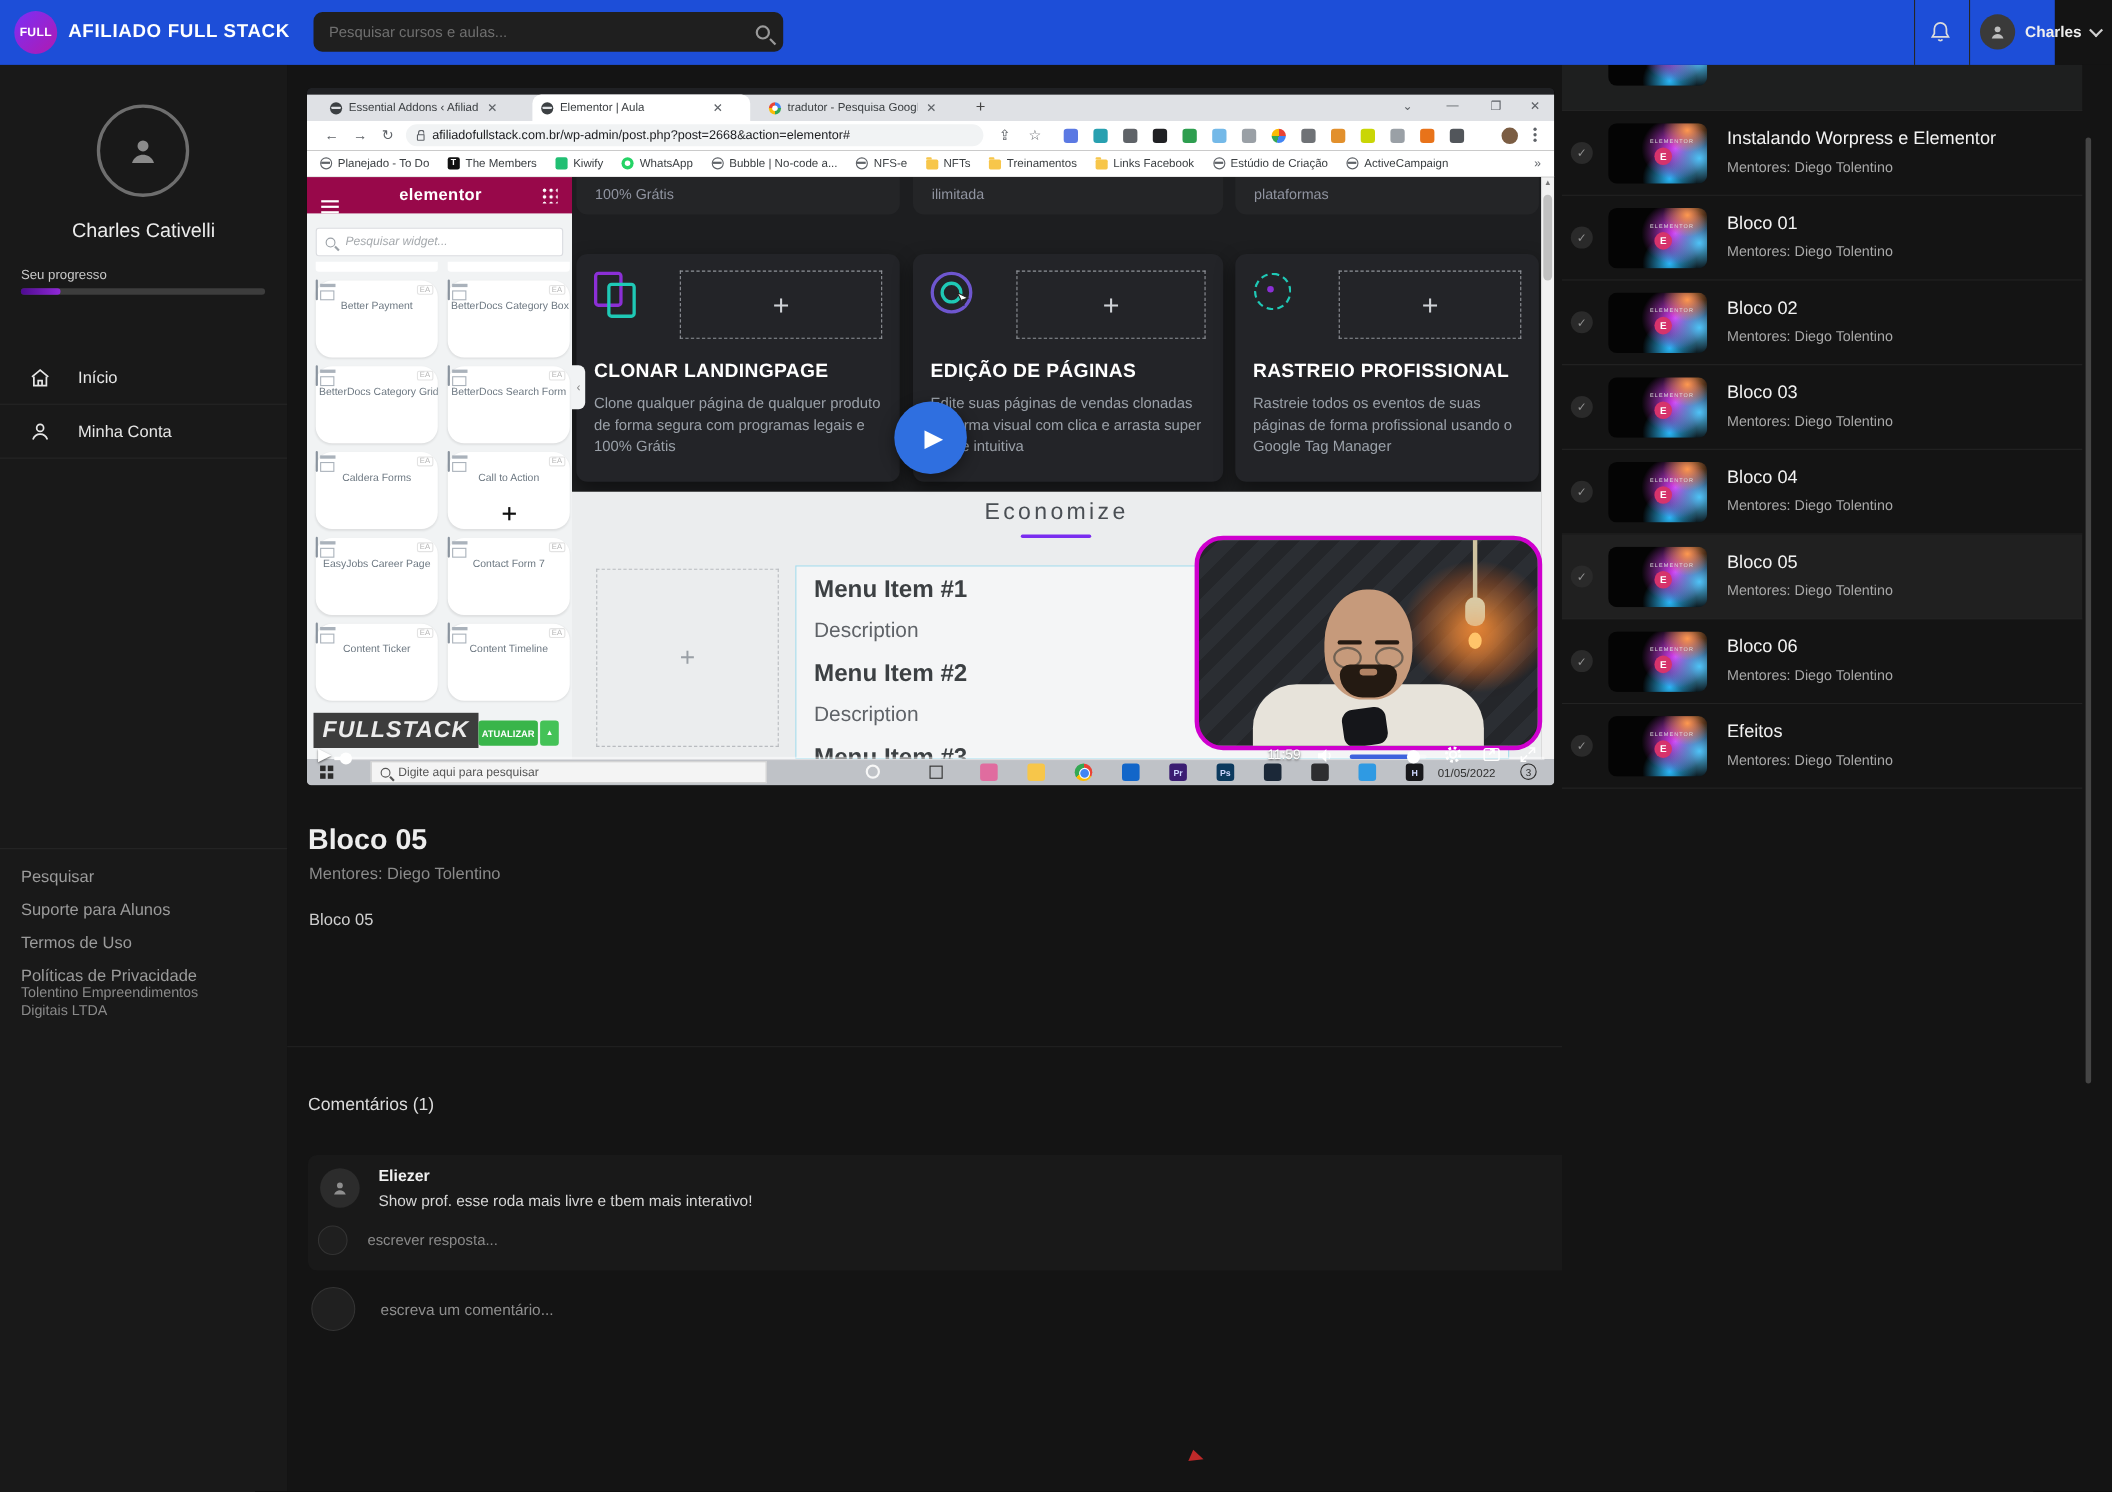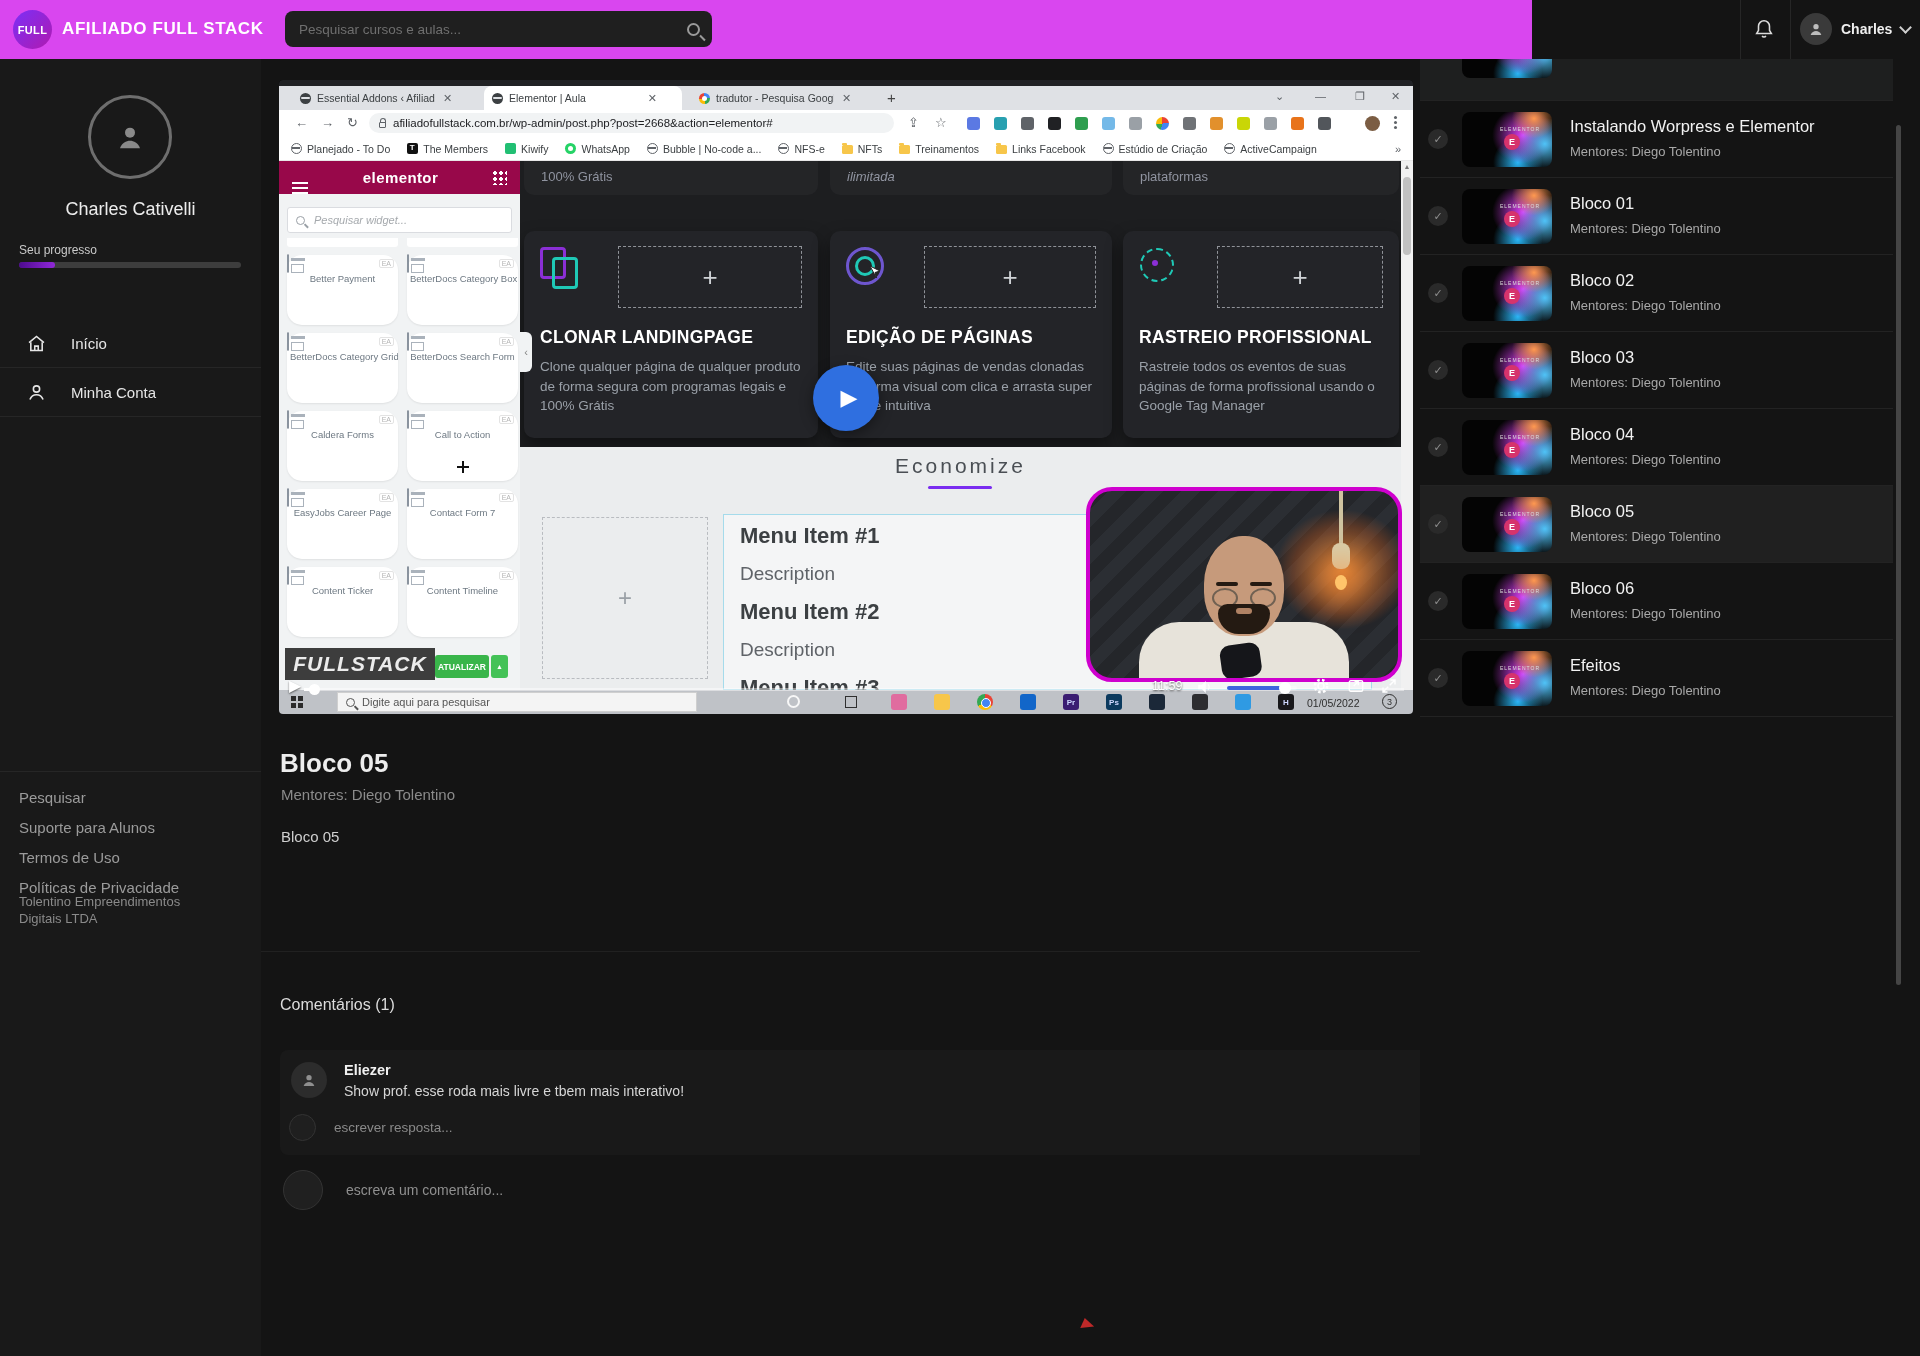--- a/index.html
+++ b/index.html
@@ -1,20 +1,20 @@
 <!DOCTYPE html>
 <html><head>
 <meta charset="utf-8">
 <style>
   html,body{margin:0;padding:0;background:#0d0d0d;}
   *{box-sizing:border-box;font-family:"Liberation Sans",sans-serif;}
   #app{position:relative;width:1920px;height:1356px;background:#141414;overflow:hidden;}
 
   
-  .topbar{position:absolute;left:0;top:0;width:1532px;height:59px;background:#d946ef;z-index:20;}
+  .topbar{position:absolute;left:0;top:0;width:1868px;height:59px;background:#1d4ed8;z-index:20;}
   .logo{position:absolute;left:13px;top:10px;width:39px;height:39px;border-radius:50%;
         background:linear-gradient(135deg,#7b2ff7,#b01ab0);display:flex;align-items:center;justify-content:center;
         color:#fff;font-size:11px;font-weight:bold;letter-spacing:.3px;cursor:pointer;}
   .brand{position:absolute;left:62px;top:19px;color:#fff;font-size:17px;font-weight:800;letter-spacing:.6px;}
   .top-search{position:absolute;left:285px;top:11px;width:427px;height:36px;background:#1f1f1f;border-radius:8px;
         display:flex;align-items:center;padding:0 12px;}
   .top-search input{flex:1;background:transparent;border:none;outline:none;color:#cfcfcf;font-size:13.5px;}
   .top-search input::placeholder{color:#6f6f6f;}
   .mag{width:13px;height:13px;border:2px solid #9a9a9a;border-radius:50%;position:relative;flex:0 0 auto;}
   .mag::after{content:"";position:absolute;width:7px;height:2px;background:#9a9a9a;transform:rotate(45deg);left:10px;top:12px;}
@@ -107,21 +107,21 @@
   .move-cursor::before{content:"";position:absolute;left:5px;top:0;width:2px;height:12px;background:#111;}
   .move-cursor::after{content:"";position:absolute;left:0;top:5px;width:12px;height:2px;background:#111;}
   .collapse-tab{position:absolute;left:241px;top:252px;width:12px;height:40px;background:#f1f3f4;border-radius:0 6px 6px 0;
         display:flex;align-items:center;justify-content:center;color:#888;font-size:11px;}
 
   
   .canvas-dark{position:absolute;left:241px;top:81px;width:881px;height:286px;background:#1d1e20;}
   .partials{position:absolute;left:245px;top:81px;display:flex;}
   .cpart{height:34px;background:#242527;border-radius:0 0 10px 10px;color:#9094a0;font-size:13px;padding:8px 0 0 17px;}
   .cpart:nth-child(1){width:294px;margin-right:12px;}
-  .cpart:nth-child(2){width:282px;margin-right:11px;font-style:italic;}
+  .cpart:nth-child(2){width:282px;margin-right:11px;}
   .cpart:nth-child(3){width:276px;}
   .cards{position:absolute;left:245px;top:151px;display:flex;}
   .vcard{position:relative;height:207px;background:#232428;border-radius:10px;box-shadow:0 8px 18px rgba(0,0,0,.45);}
   .vcard:nth-child(1){width:294px;margin-right:12px;}
   .vcard:nth-child(2){width:282px;margin-right:11px;}
   .vcard:nth-child(3){width:276px;}
   .vdash{position:absolute;left:94px;right:16px;top:15px;height:62px;border:1px dashed #8f9298;
         display:flex;align-items:center;justify-content:center;color:#cfd2d6;font-size:26px;font-weight:300;}
   .vtitle{position:absolute;left:16px;top:96px;color:#fff;font-size:17.5px;font-weight:800;letter-spacing:.3px;}
   .vdesc{position:absolute;left:16px;right:16px;top:126px;color:#9aa0a8;font-size:13.5px;line-height:1.45;}

